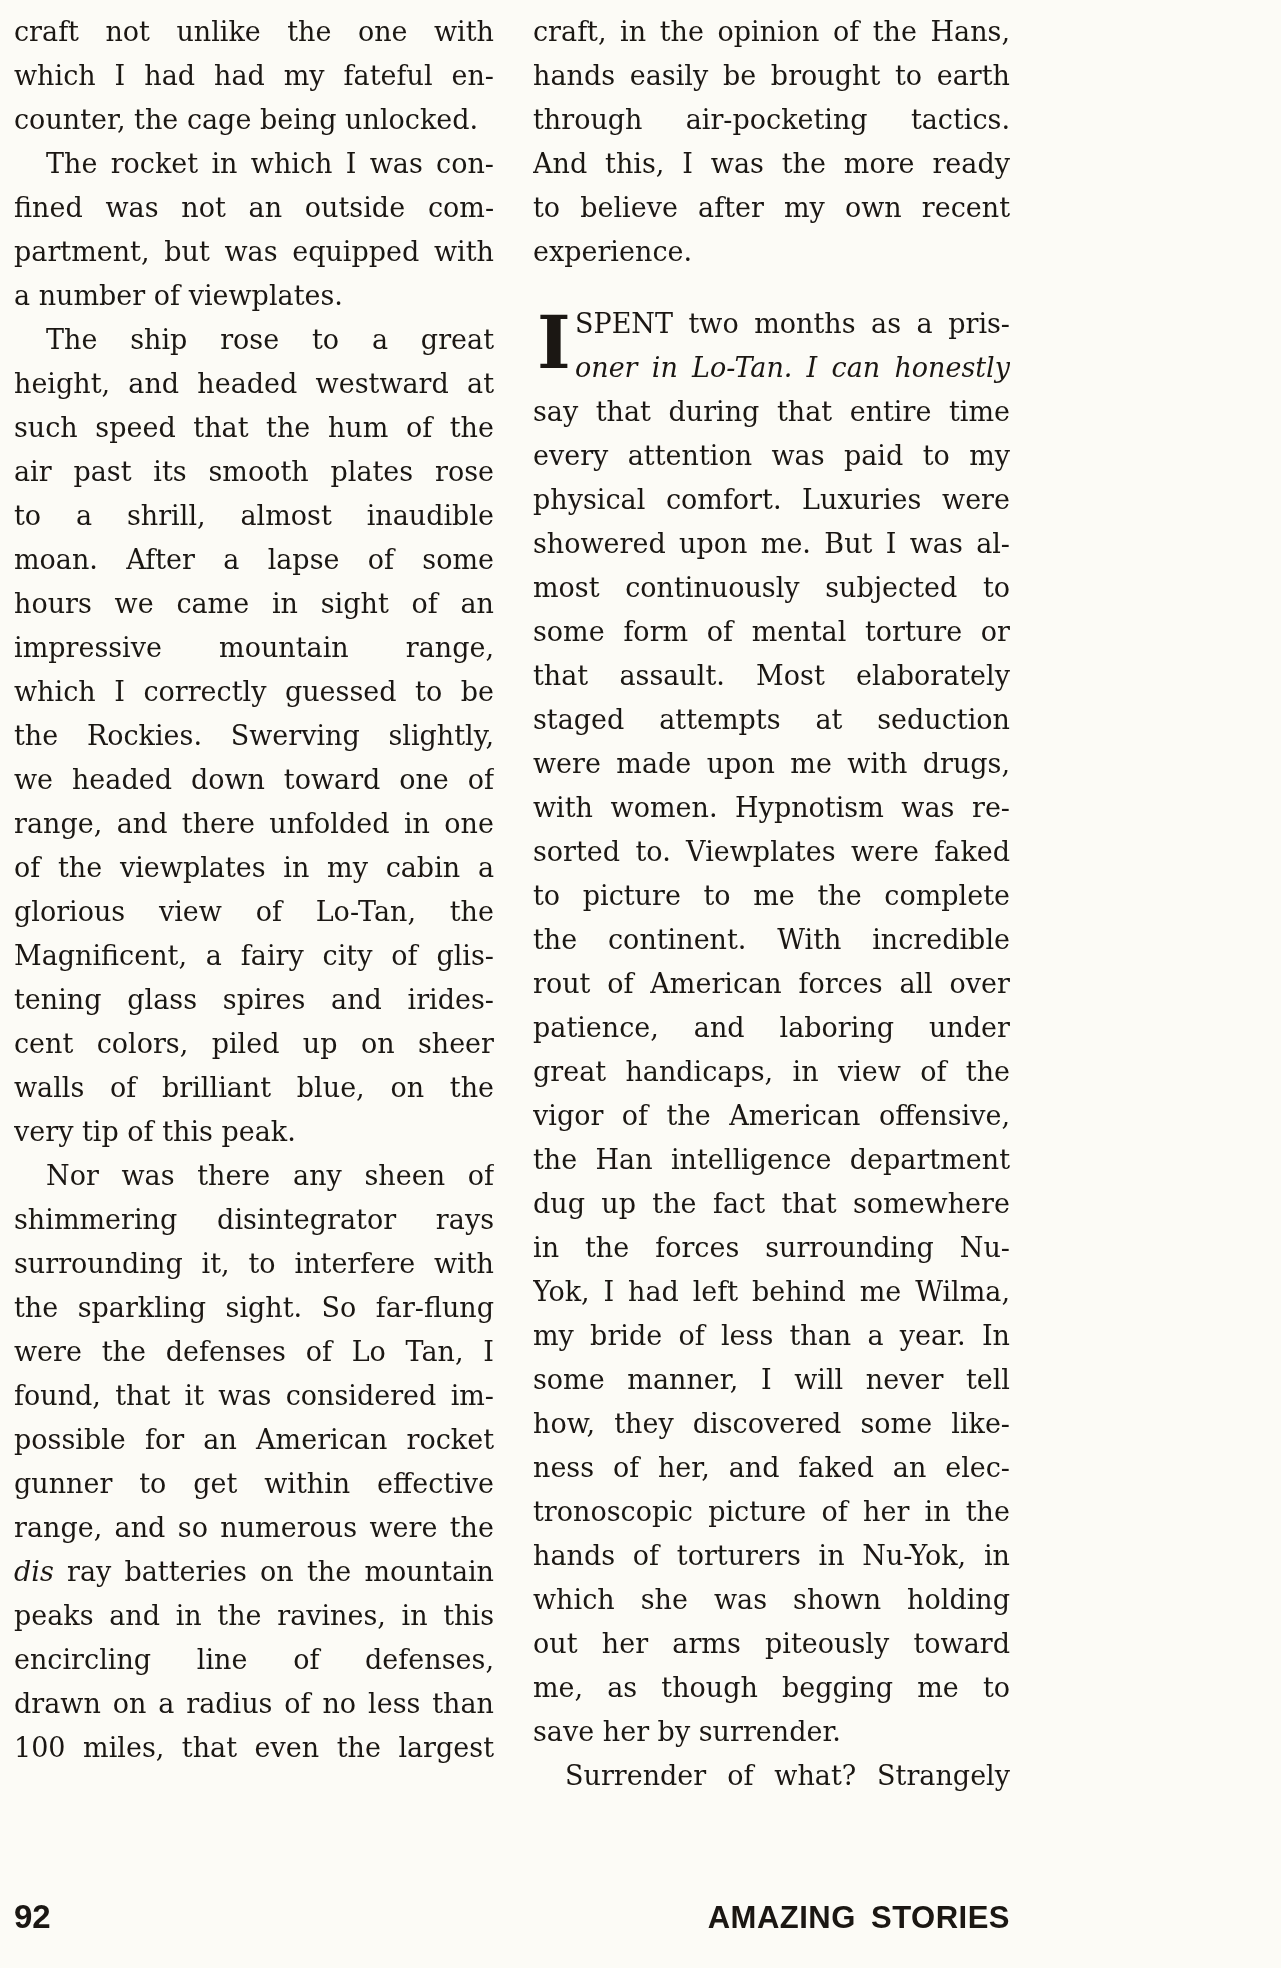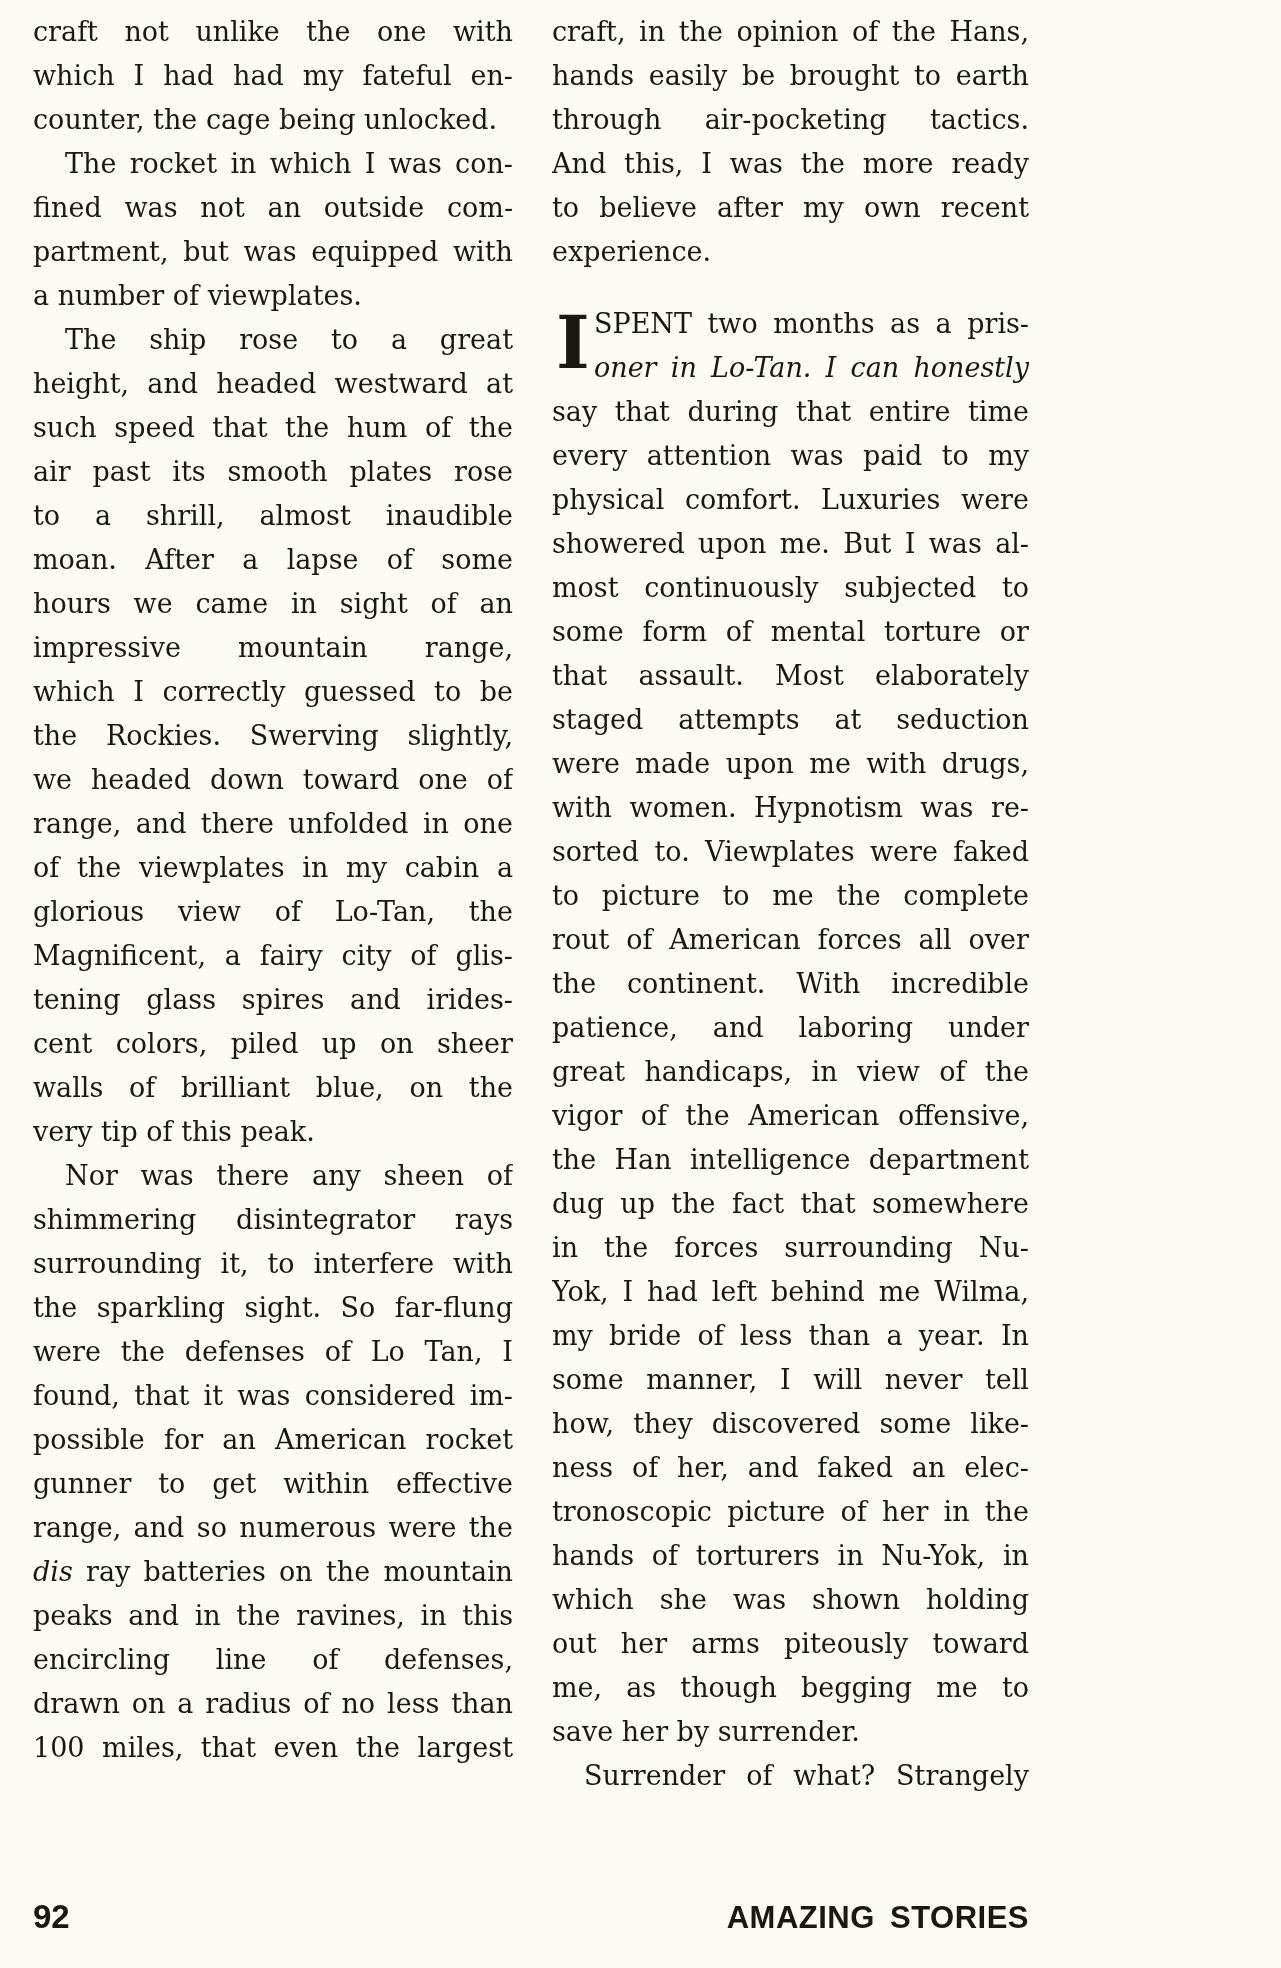--- a/index.html
+++ b/index.html
@@ -3,21 +3,21 @@
 <meta charset="utf-8">
 <style>
   * { margin: 0; padding: 0; box-sizing: border-box; }
   html, body { width: 1281px; height: 1968px; overflow: hidden; }
   body {
     position: relative;
     background: var(--paper, #fcfbf6);
     color: var(--ink, #1b1713);
     font-family: "DejaVu Serif", serif;
   }
-  .page { position: absolute; inset: 0; margin-left: 19px; }
+  .page { position: absolute; inset: 0; }
   .column { position: absolute; top: 10px; }
   .col-left  { left: 14px;  width: 480px; }
   .col-right { left: 533px; width: 477px; }
   .line {
     width: 100%;
     height: 44px;
     line-height: 44px;
     font-size: 27px;
     text-align: justify;
     text-align-last: justify;
@@ -111,22 +111,22 @@
       <div class="line"><span>physical comfort. Luxuries were</span></div>
       <div class="line"><span>showered upon me. But I was al-</span></div>
       <div class="line"><span>most continuously subjected to</span></div>
       <div class="line"><span>some form of mental torture or</span></div>
       <div class="line"><span>that assault. Most elaborately</span></div>
       <div class="line"><span>staged attempts at seduction</span></div>
       <div class="line"><span>were made upon me with drugs,</span></div>
       <div class="line"><span>with women. Hypnotism was re-</span></div>
       <div class="line"><span>sorted to. Viewplates were faked</span></div>
       <div class="line"><span>to picture to me the complete</span></div>
+      <div class="line"><span>the continent. With incredible</span></div>
       <div class="line"><span>rout of American forces all over</span></div>
-      <div class="line"><span>the continent. With incredible</span></div>
       <div class="line"><span>patience, and laboring under</span></div>
       <div class="line"><span>great handicaps, in view of the</span></div>
       <div class="line"><span>vigor of the American offensive,</span></div>
       <div class="line"><span>the Han intelligence department</span></div>
       <div class="line"><span>dug up the fact that somewhere</span></div>
       <div class="line"><span>in the forces surrounding Nu-</span></div>
       <div class="line"><span>Yok, I had left behind me Wilma,</span></div>
       <div class="line"><span>my bride of less than a year. In</span></div>
       <div class="line"><span>some manner, I will never tell</span></div>
       <div class="line"><span>how, they discovered some like-</span></div>

